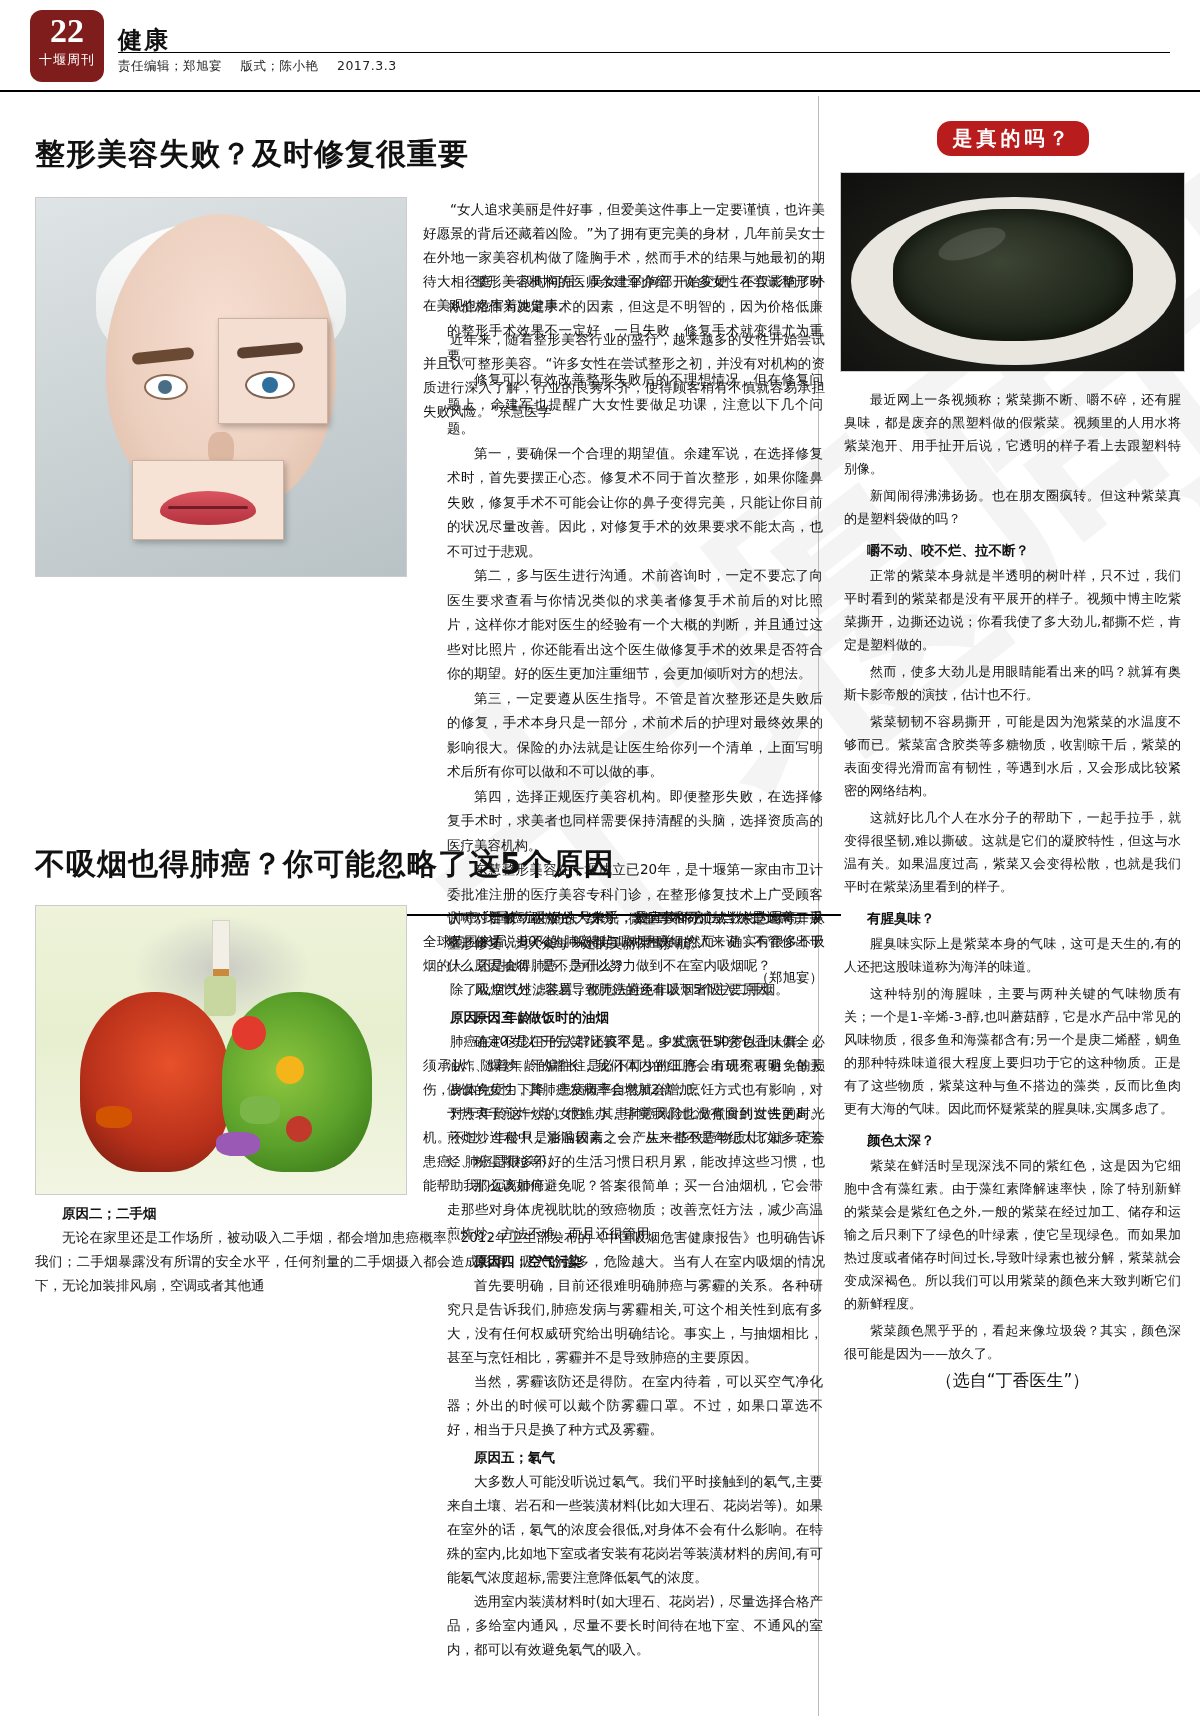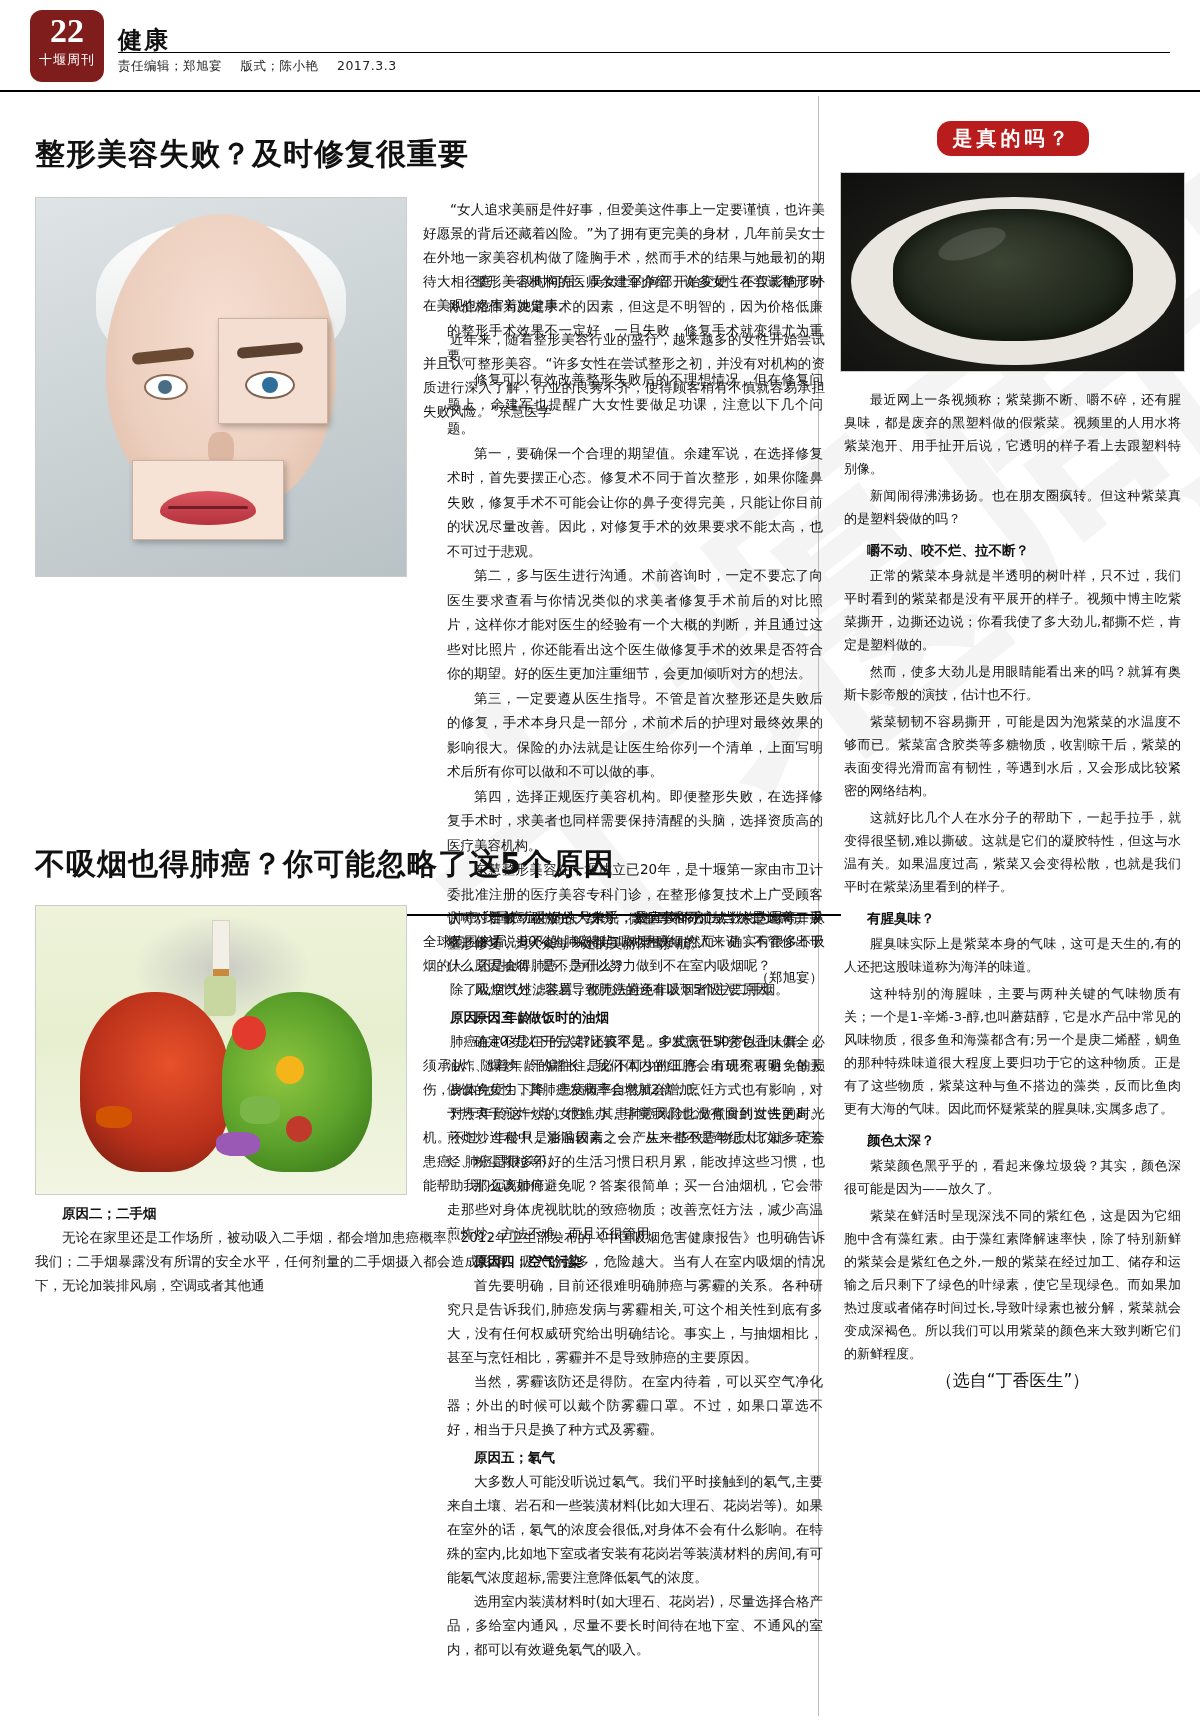--- a/index.html
+++ b/index.html
@@ -326,20 +326,20 @@
       <p>正常的紫菜本身就是半透明的树叶样，只不过，我们平时看到的紫菜都是没有平展开的样子。视频中博主吃紫菜撕开，边撕还边说；你看我使了多大劲儿,都撕不烂，肯定是塑料做的。</p>
       <p>然而，使多大劲儿是用眼睛能看出来的吗？就算有奥斯卡影帝般的演技，估计也不行。</p>
       <p>紫菜韧韧不容易撕开，可能是因为泡紫菜的水温度不够而已。紫菜富含胶类等多糖物质，收割晾干后，紫菜的表面变得光滑而富有韧性，等遇到水后，又会形成比较紧密的网络结构。</p>
       <p>这就好比几个人在水分子的帮助下，一起手拉手，就变得很坚韧,难以撕破。这就是它们的凝胶特性，但这与水温有关。如果温度过高，紫菜又会变得松散，也就是我们平时在紫菜汤里看到的样子。</p>
 
       <div class="r-sub">有腥臭味？</div>
       <p>腥臭味实际上是紫菜本身的气味，这可是天生的,有的人还把这股味道称为海洋的味道。</p>
       <p>这种特别的海腥味，主要与两种关键的气味物质有关；一个是1-辛烯-3-醇,也叫蘑菇醇，它是水产品中常见的风味物质，很多鱼和海藻都含有;另一个是庚二烯醛，鲷鱼的那种特殊味道很大程度上要归功于它的这种物质。正是有了这些物质，紫菜这种与鱼不搭边的藻类，反而比鱼肉更有大海的气味。因此而怀疑紫菜的腥臭味,实属多虑了。</p>
 
       <div class="r-sub">颜色太深？</div>
+      <p>紫菜在鲜活时呈现深浅不同的紫红色，这是因为它细胞中含有藻红素。由于藻红素降解速率快，除了特别新鲜的紫菜会是紫红色之外,一般的紫菜在经过加工、储存和运输之后只剩下了绿色的叶绿素，使它呈现绿色。而如果加热过度或者储存时间过长,导致叶绿素也被分解，紫菜就会变成深褐色。所以我们可以用紫菜的颜色来大致判断它们的新鲜程度。</p>
       <p>紫菜颜色黑乎乎的，看起来像垃圾袋？其实，颜色深很可能是因为——放久了。</p>
-      <p>紫菜在鲜活时呈现深浅不同的紫红色，这是因为它细胞中含有藻红素。由于藻红素降解速率快，除了特别新鲜的紫菜会是紫红色之外,一般的紫菜在经过加工、储存和运输之后只剩下了绿色的叶绿素，使它呈现绿色。而如果加热过度或者储存时间过长,导致叶绿素也被分解，紫菜就会变成深褐色。所以我们可以用紫菜的颜色来大致判断它们的新鲜程度。</p>
 
       <div class="r-sign">（选自“丁香医生”）</div>
     </div>
   </div>
 
 </div>
 
 </body></html>

